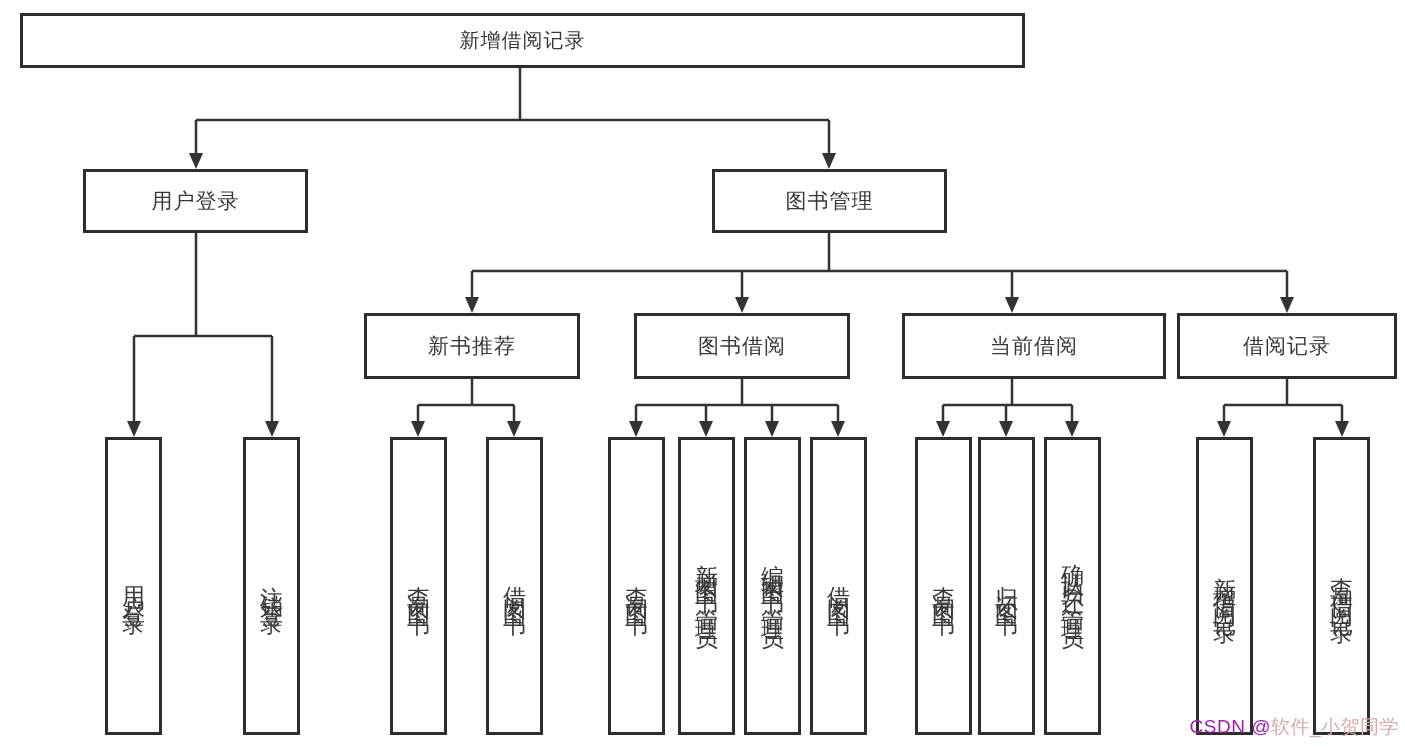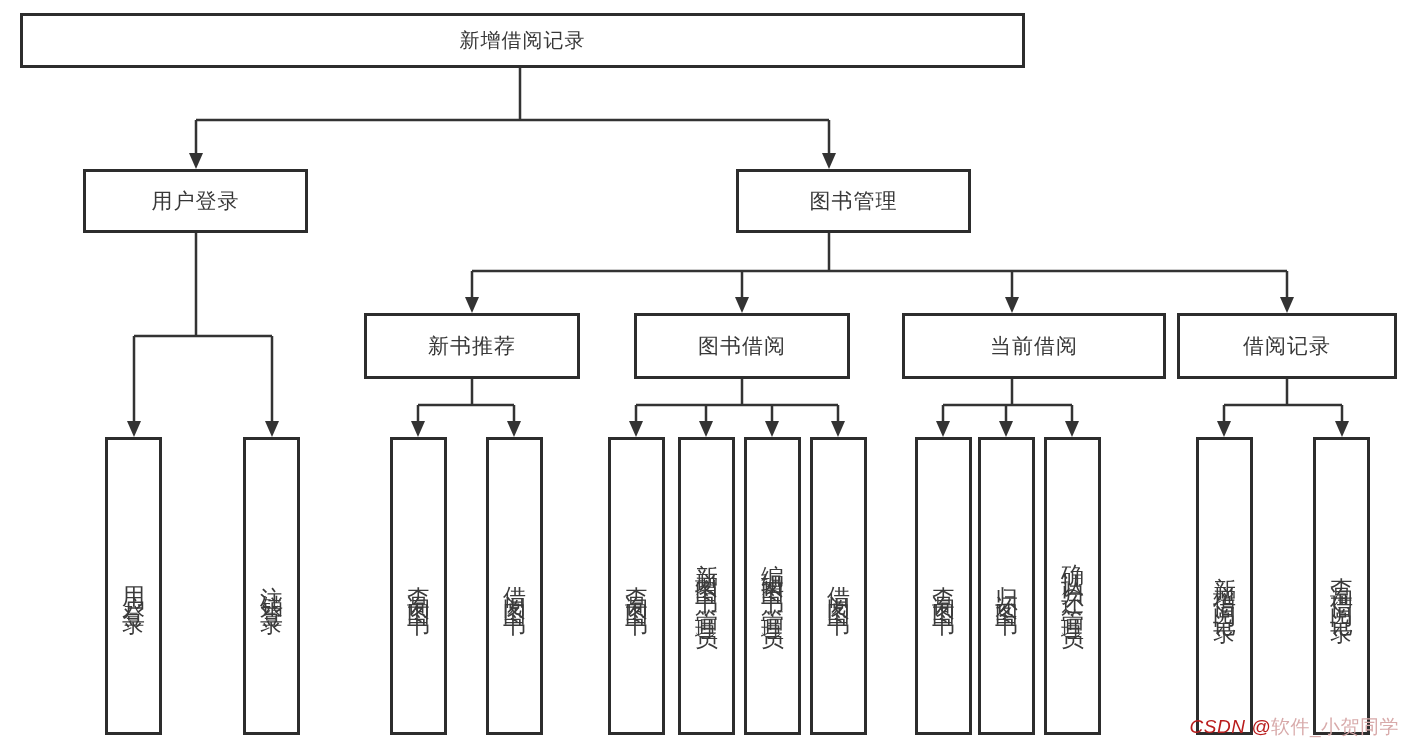--- a/index.html
+++ b/index.html
@@ -35,21 +35,21 @@
     white-space:nowrap;
   }
   .watermark{
     position:absolute;
     right:6px;top:714px;
     font-size:19px;
     z-index:3;
     letter-spacing:0.5px;
     white-space:nowrap;
   }
-  .wm-gray{color:#b91c1c;font-style:italic;}
+  .wm-gray{color:#a21caf;}
   .wm-pink{color:#d8aaaa;margin-top:35px;}
 </style>
 </head>
 <body>
 
 <div class="canvas">
 
   <svg class="wires" width="1405" height="747" viewBox="0 0 1405 747">
     <g stroke="#333333" stroke-width="2.5" fill="none">
 
@@ -90,21 +90,21 @@
     </g>
   </svg>
 
   <div class="node hnode root">
     <span>新增借阅记录</span>
   </div>
 
   <div class="node hnode" style="left:83px;top:169px;width:225px;height:64px;">
     <span>用户登录</span>
   </div>
-  <div class="node hnode" style="left:712px;top:169px;width:235px;height:64px;margin-left:24px;">
+  <div class="node hnode" style="left:712px;top:169px;width:235px;height:64px;">
     <span>图书管理</span>
   </div>
 
   <div class="node hnode" style="left:364px;top:313px;width:216px;height:66px;">
     <span>新书推荐</span>
   </div>
   <div class="node hnode" style="left:634px;top:313px;width:216px;height:66px;">
     <span>图书借阅</span>
   </div>
   <div class="node hnode" style="left:902px;top:313px;width:264px;height:66px;">

